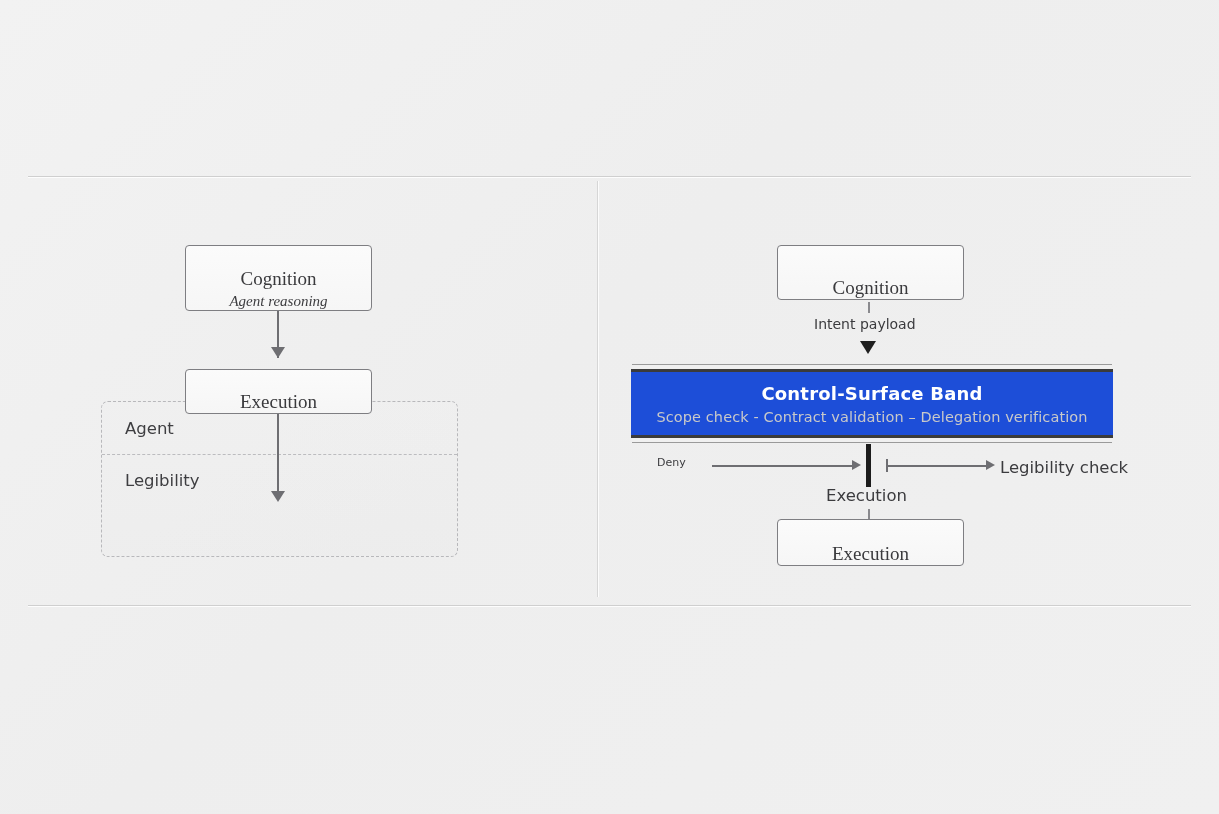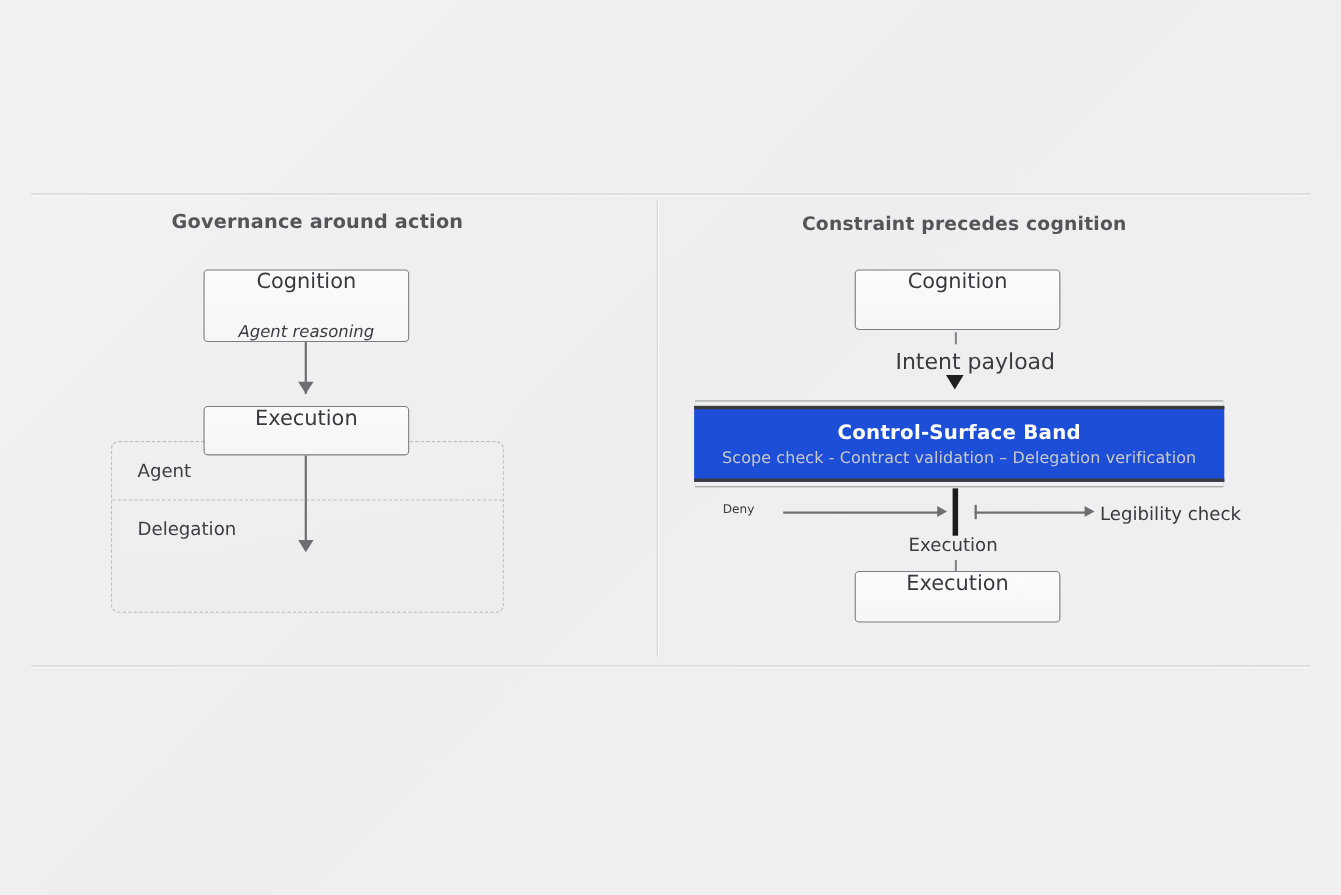--- a/index.html
+++ b/index.html
@@ -66,22 +66,23 @@
   
   .node {
     position: absolute;
     box-sizing: border-box;
     background: linear-gradient(180deg, #fbfbfb 0%, #f6f6f6 100%);
     border: 1.3px solid #7e7e82;
     border-radius: 4px;
     display: flex;
     flex-direction: column;
     align-items: center;
-    justify-content: space-between;
+    justify-content: flex-end;
     color: #3f3f42;
+    font-family: Liberation Serif, serif;
   }
   .node .node-title {
     font-size: 19px;
     color: #3a3a3d;
     line-height: 1.1;
   }
   .node .node-sub {
     font-size: 15px;
     font-style: italic;
     color: #3d3d40;
@@ -149,21 +150,21 @@
   
   #conn-cog-exec { left: 277px; top: 311px; height: 47px; }
   #arrow-cog-exec { left: 271px; top: 347px; }
   #conn-exec-log { left: 277px; top: 414px; height: 85px; z-index: 5; }
   #arrow-exec-log { left: 271px; top: 491px; z-index: 5; }
 
   
   #conn-cog-band { left: 868px; top: 302px; height: 11px; background: #8a8a8e; }
   .edge-label {
     position: absolute;
-    font-size: 20px;
+    font-size: 14px;
     color: #3b3b3e;
     white-space: nowrap;
   }
   #label-intent { left: 814px; top: 316px; }
   #arrow-to-band { left: 860px; top: 341px; }
 
   
   .band {
     position: absolute;
     left: 631px;
@@ -246,43 +247,41 @@
 </style>
 </head>
 <body>
 
 <div class="stage">
 
   <div class="rule top"></div>
   <div class="rule bottom"></div>
   <div class="divider"></div>
 
-  <div class="panel-title left">Governance around action</div>
 
   <div class="node" id="cognition-left">
     <div class="node-title">Cognition</div>
     <div class="node-sub">Agent reasoning</div>
   </div>
 
   <div class="vline" id="conn-cog-exec"></div>
   <div class="arrow-down" id="arrow-cog-exec"></div>
 
   <div class="dashed-wrap">
     <div class="dashed-row r0">Agent</div>
-    <div class="dashed-row r1">Delegation</div>
+    <div class="dashed-row r1">Legibility</div>
   </div>
 
   <div class="node" id="execution-left">
     <div class="node-title">Execution</div>
   </div>
 
   <div class="vline" id="conn-exec-log"></div>
   <div class="arrow-down" id="arrow-exec-log"></div>
 
-  <div class="panel-title right">Constraint precedes cognition</div>
 
   <div class="node" id="cognition-right">
     <div class="node-title">Cognition</div>
   </div>
 
   <div class="vline" id="conn-cog-band"></div>
   <div class="edge-label" id="label-intent">Intent payload</div>
   <div class="arrow-down dark" id="arrow-to-band"></div>
 
   <div class="band">

